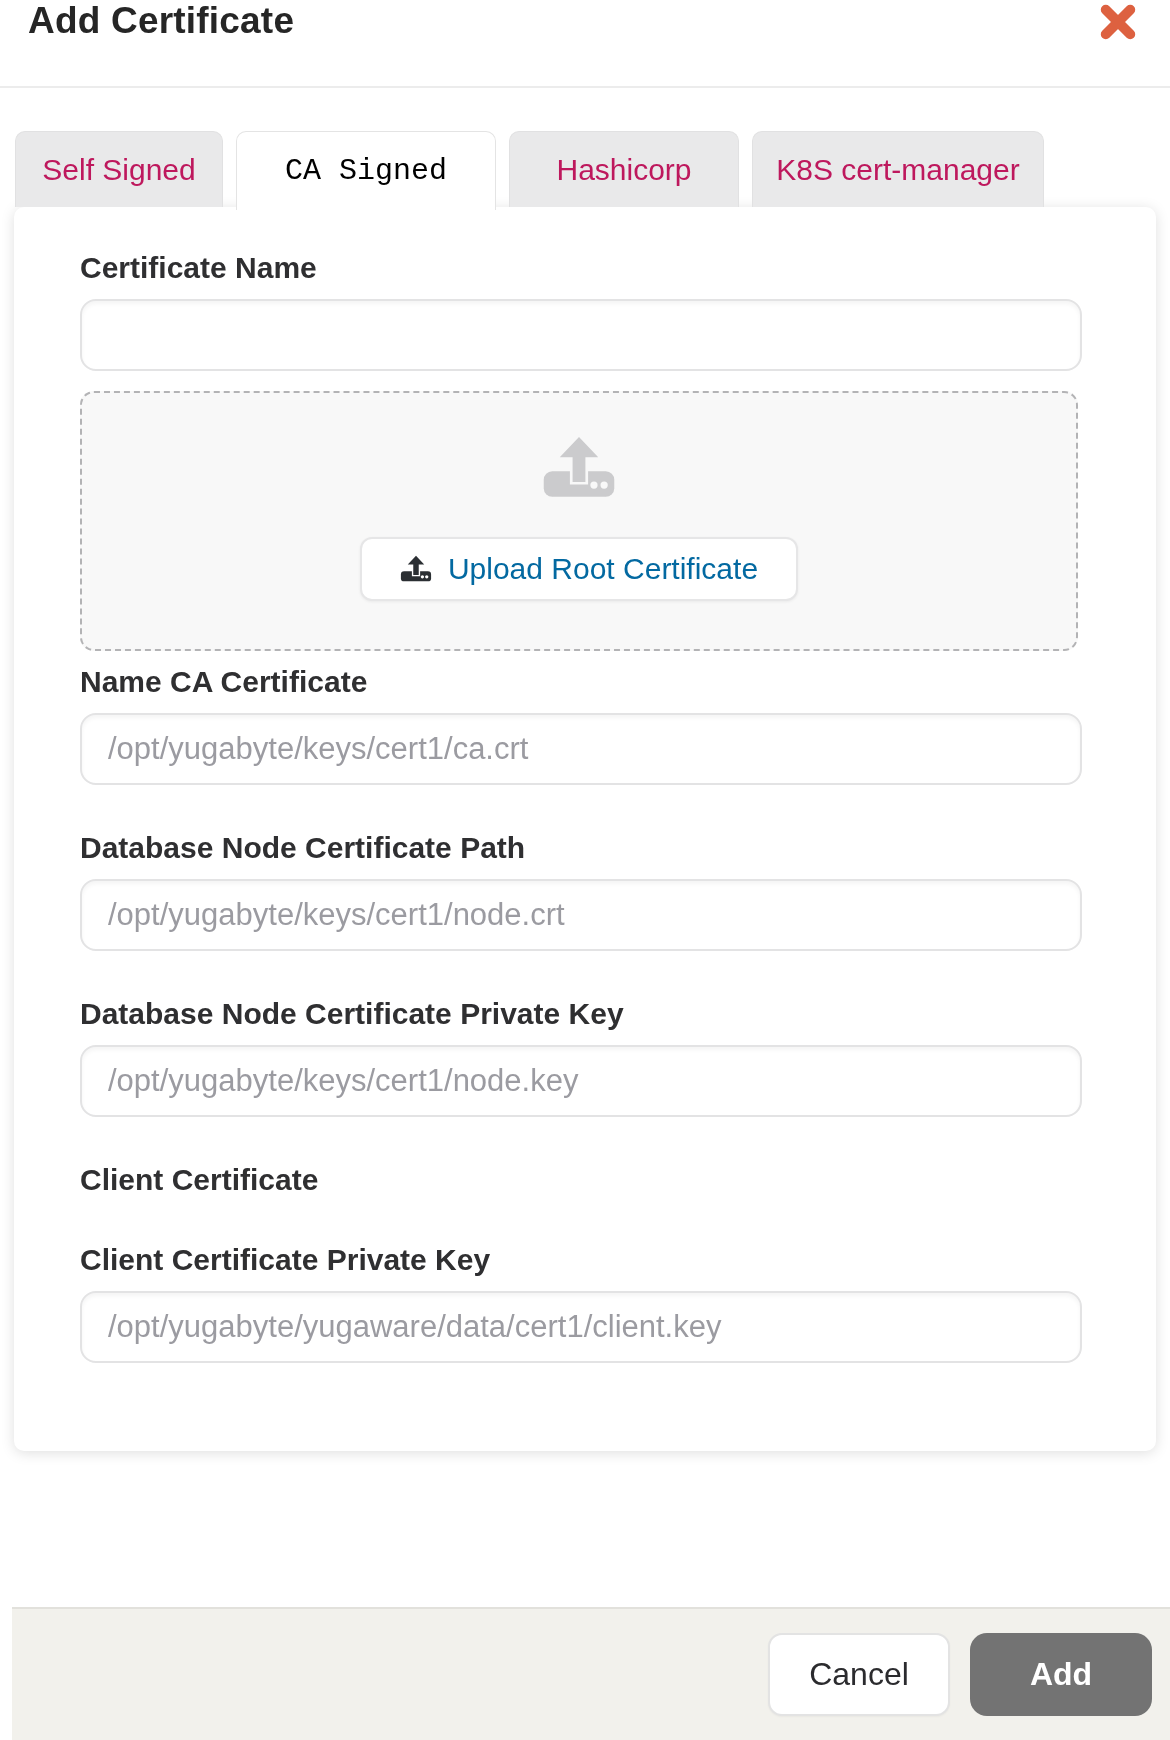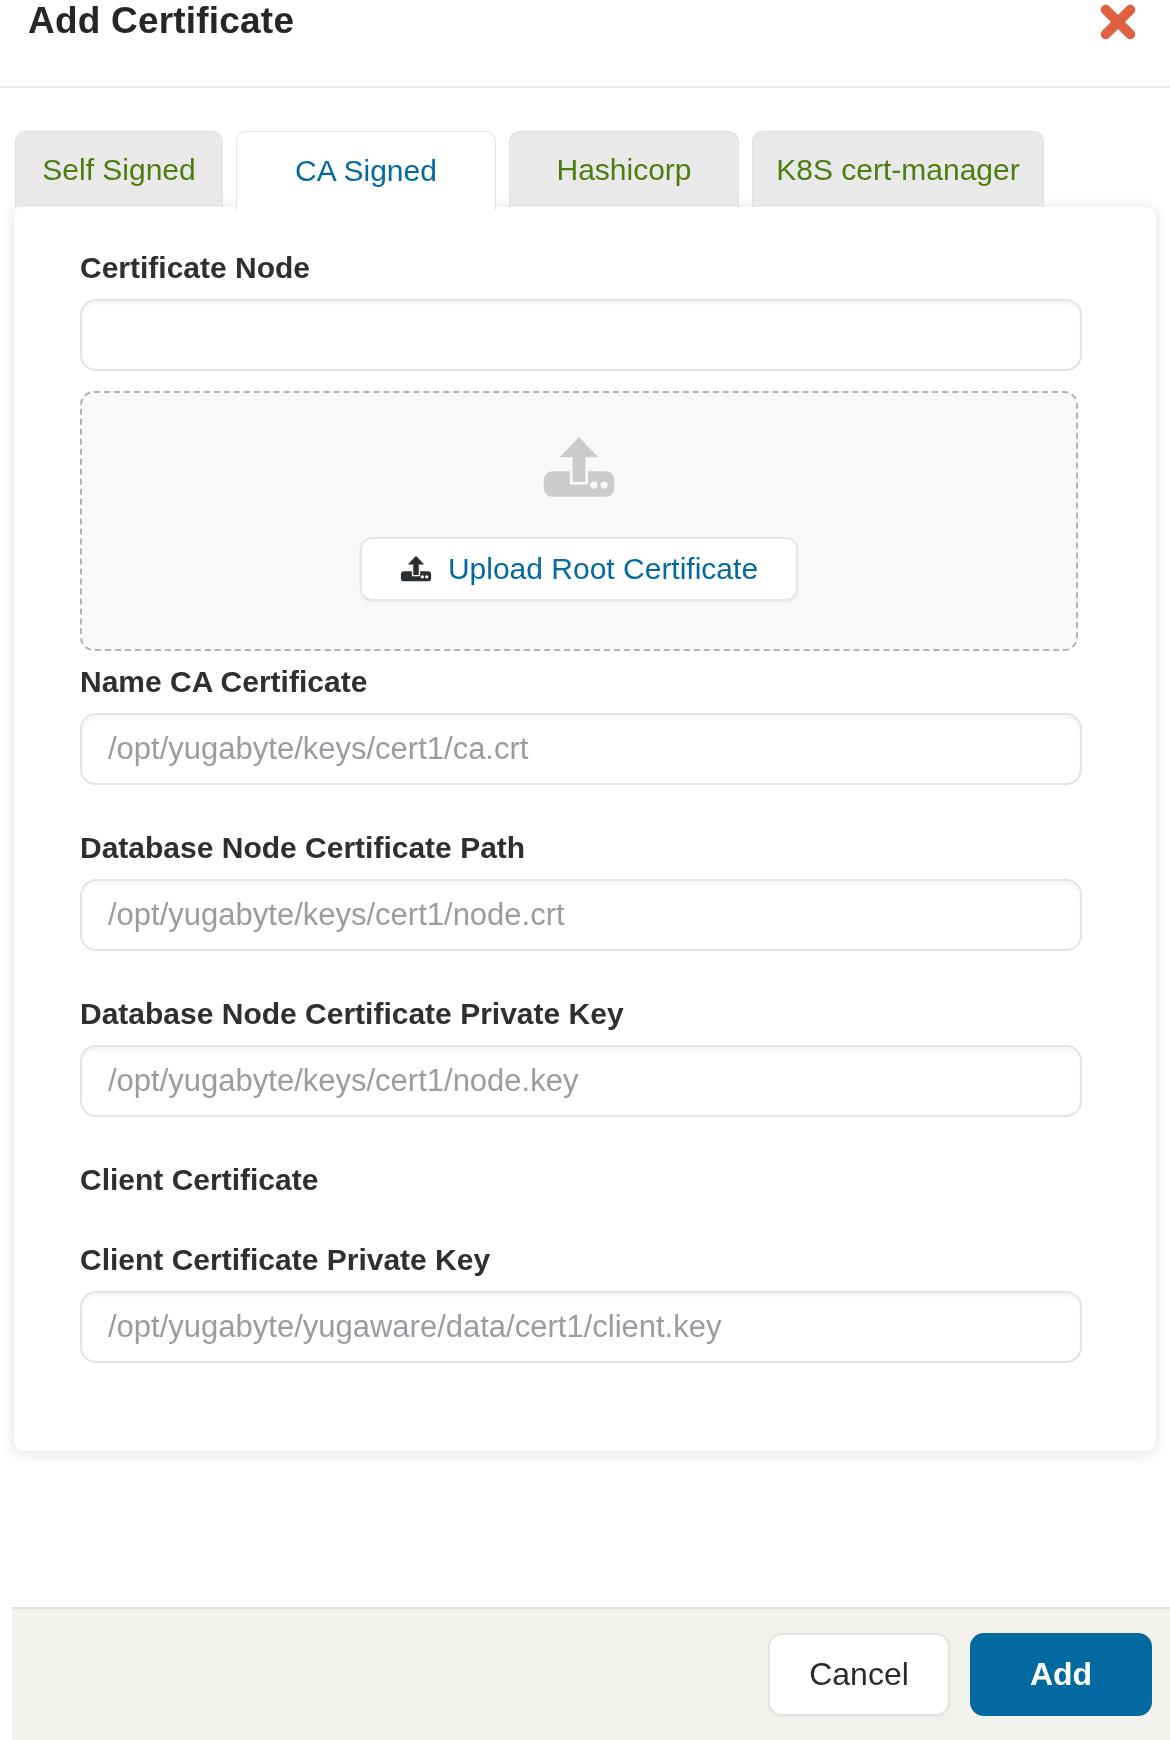--- a/index.html
+++ b/index.html
@@ -33,35 +33,36 @@
     position:relative;z-index:2;
     align-items:flex-end;
   }
   .tab{
     height:76px;
     display:flex;align-items:center;justify-content:center;
     background:#e9e9ea;
     border:1px solid #e1e1e2;
     border-bottom:none;
     border-radius:10px 10px 0 0;
-    font-size:30px;color:#4d7c0f;
+    font-size:30px;color:#be185d;
     box-sizing:border-box;
     cursor:pointer;
   }
   .tab-self{width:208px;}
   .tab-ca{width:260px;}
   .tab-hashicorp{width:230px;}
   .tab-k8s{width:292px;}
   .tab.active{
     background:#ffffff;
     border:1px solid #e4e4e4;
     border-bottom:none;
     height:79px;
     margin-bottom:-3px;
-    color:#0369a1;
+    color:#000000;
+    font-family:Liberation Mono, monospace;
   }
   
   .panel{
     position:relative;z-index:1;
     margin:0 14px;
     width:1142px;
     box-sizing:border-box;
     background:#ffffff;
     border-radius:10px;
     box-shadow:0 2px 14px rgba(0,0,0,0.13);
@@ -157,21 +158,21 @@
 
 <div class="tabs-row">
   <div class="tab tab-self">Self Signed</div>
   <div class="tab tab-ca active">CA Signed</div>
   <div class="tab tab-hashicorp">Hashicorp</div>
   <div class="tab tab-k8s">K8S cert-manager</div>
 </div>
 
 <div class="panel">
 
-  <div class="field-label">Certificate Node</div>
+  <div class="field-label">Certificate Name</div>
   <input class="text-input" type="text" value="" placeholder="" style="">
 
   <div class="dropzone">
     <span class="big-upload-icon" style="display:flex;">
       <svg width="76" height="62" viewBox="0 0 70 58">
         <rect x="2" y="32" width="66" height="24" rx="8" fill="#cbcbcd"></rect>
         <path d="M35 0 L53 19 L41 19 L41 42 L29 42 L29 19 L17 19 Z" fill="#cbcbcd" stroke="#f8f8f8" stroke-width="5" paint-order="stroke"></path>
         <circle cx="49" cy="45" r="3.4" fill="#f8f8f8"></circle>
         <circle cx="58.5" cy="45" r="3.4" fill="#f8f8f8"></circle>
       </svg>
@@ -210,14 +211,14 @@
 
   <div class="field-group">
     <div class="field-label">Client Certificate Private Key</div>
     <input class="text-input" type="text" value="" placeholder="/opt/yugabyte/yugaware/data/cert1/client.key" style="">
   </div>
 
 </div>
 
 <div class="dialog-footer">
   <button class="btn btn-cancel">Cancel</button>
-  <button class="btn btn-add" style="background:#0369a1;">Add</button>
+  <button class="btn btn-add" style="background:#737373;border-radius:17px;">Add</button>
 </div>
 
 </body></html>

